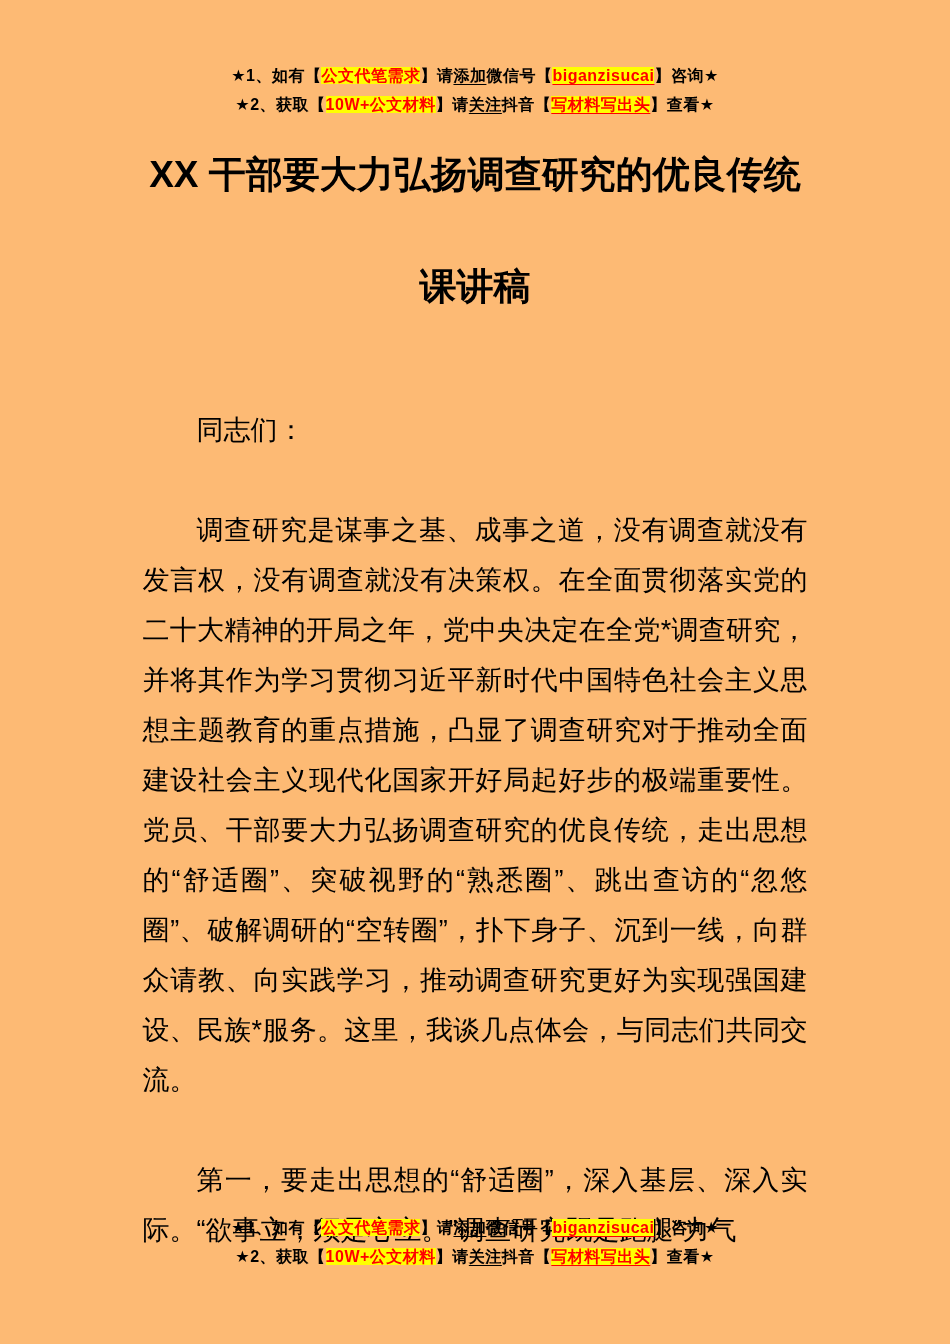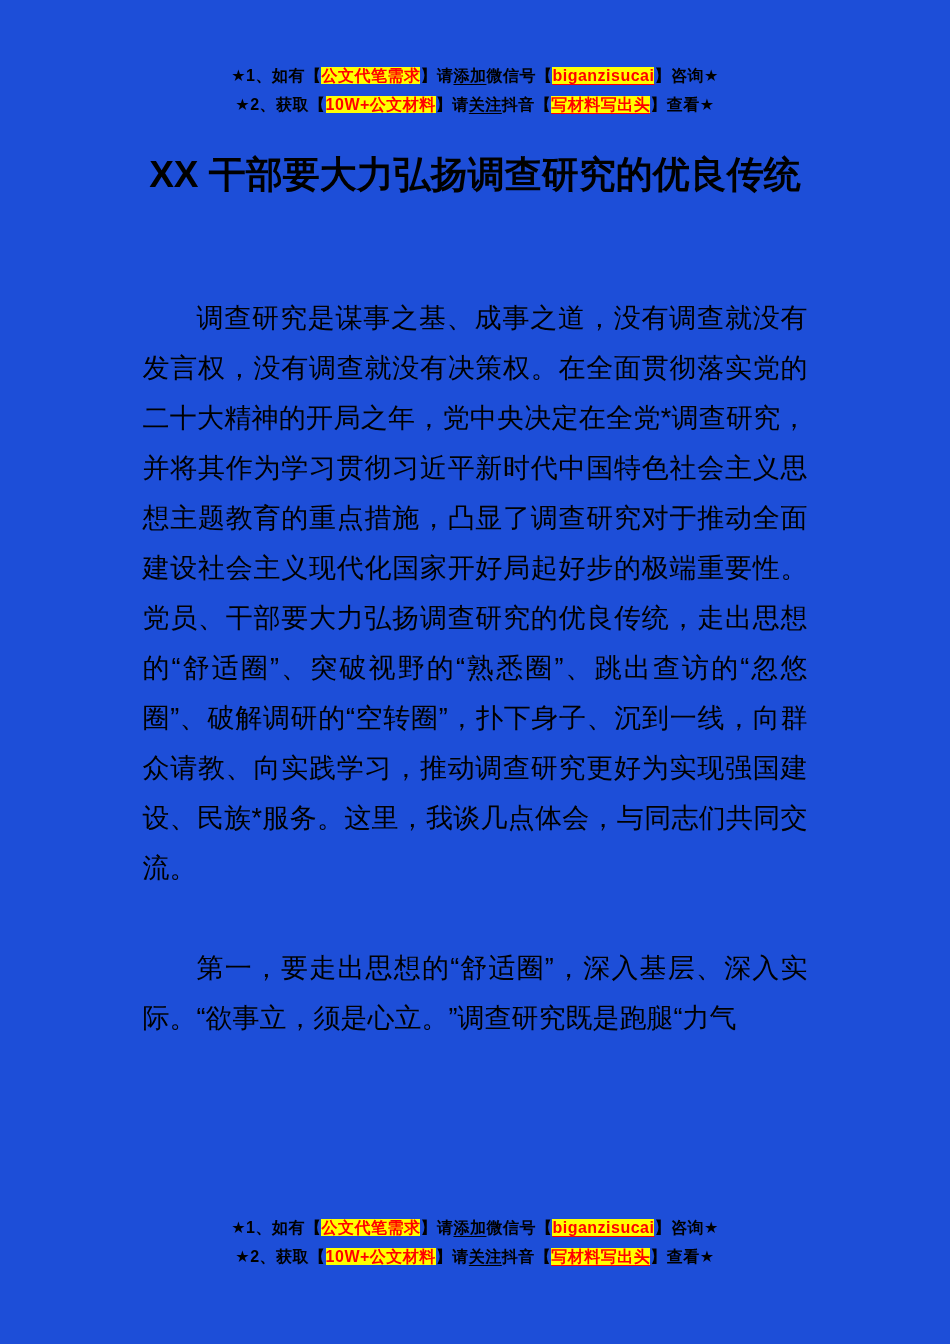--- a/index.html
+++ b/index.html
@@ -1,21 +1,21 @@
 <!DOCTYPE html>
 <html lang="zh"><head>
 <meta charset="utf-8">
 <style>
   html, body { margin: 0; padding: 0; background: #ffffff; }
   .page {
     position: relative;
     width: 950px;
     height: 1344px;
     margin: 0 auto;
-    background: #1d4ed8;
+    background: #fdba74;
     color: #000000;
     font-family: "Liberation Sans", "DejaVu Sans", sans-serif;
     overflow: hidden;
   }
   
   .notice {
     text-align: center;
     font-weight: 700;
     font-size: 16px;
     line-height: 29px;
@@ -56,23 +56,25 @@
 
 <div class="page">
 
   <div class="notice header-notice">
     <div class="notice-line"><span class="seg-plain">★1、如有【</span><span class="seg-hl">公文代笔需求</span><span class="seg-plain">】请</span><span class="seg-u">添加</span><span class="seg-plain">微信号【</span><span class="seg-hlu">biganzisucai</span><span class="seg-plain">】咨询★</span></div>
     <div class="notice-line"><span class="seg-plain">★2、获取【</span><span class="seg-hl">10W+公文材料</span><span class="seg-plain">】请</span><span class="seg-u">关注</span><span class="seg-plain">抖音【</span><span class="seg-hlu">写材料写出头</span><span class="seg-plain">】查看★</span></div>
   </div>
 
   <h1 class="doc-title">
     <div class="title-line">XX 干部要大力弘扬调查研究的优良传统</div>
+    <div class="title-line">课讲稿</div>
   </h1>
 
   <div class="doc-body">
+    <p>同志们：</p>
     <p>调查研究是谋事之基、成事之道，没有调查就没有发言权，没有调查就没有决策权。在全面贯彻落实党的二十大精神的开局之年，党中央决定在全党*调查研究，并将其作为学习贯彻习近平新时代中国特色社会主义思想主题教育的重点措施，凸显了调查研究对于推动全面建设社会主义现代化国家开好局起好步的极端重要性。党员、干部要大力弘扬调查研究的优良传统，走出思想的“舒适圈”、突破视野的“熟悉圈”、跳出查访的“忽悠圈”、破解调研的“空转圈”，扑下身子、沉到一线，向群众请教、向实践学习，推动调查研究更好为实现强国建设、民族*服务。这里，我谈几点体会，与同志们共同交流。</p>
     <p>第一，要走出思想的“舒适圈”，深入基层、深入实际。“欲事立，须是心立。”调查研究既是跑腿“力气</p>
   </div>
 
   <div class="notice footer-notice">
     <div class="notice-line"><span class="seg-plain">★1、如有【</span><span class="seg-hl">公文代笔需求</span><span class="seg-plain">】请</span><span class="seg-u">添加</span><span class="seg-plain">微信号【</span><span class="seg-hlu">biganzisucai</span><span class="seg-plain">】咨询★</span></div>
     <div class="notice-line"><span class="seg-plain">★2、获取【</span><span class="seg-hl">10W+公文材料</span><span class="seg-plain">】请</span><span class="seg-u">关注</span><span class="seg-plain">抖音【</span><span class="seg-hlu">写材料写出头</span><span class="seg-plain">】查看★</span></div>
   </div>
 
 </div>

